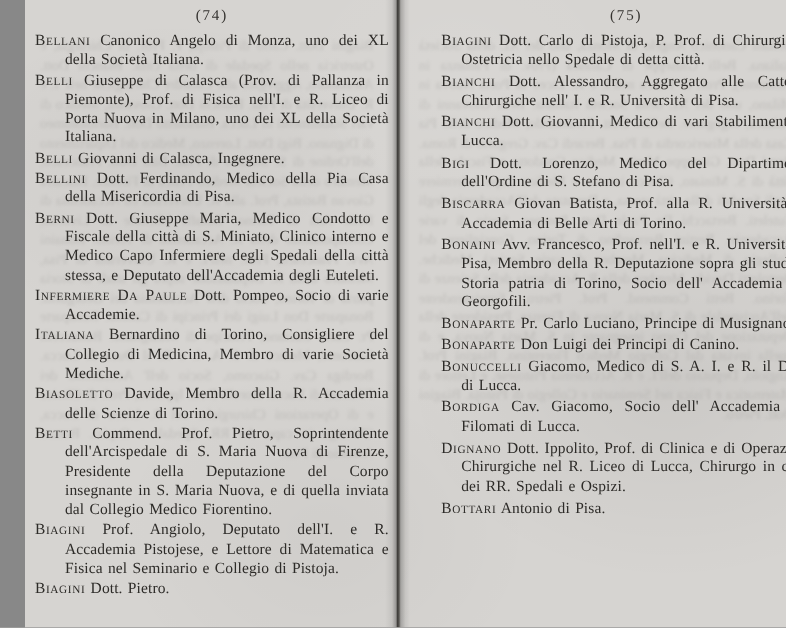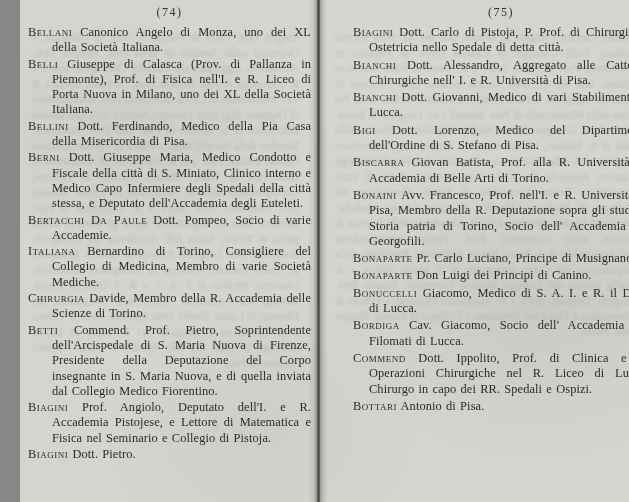--- a/index.html
+++ b/index.html
@@ -66,25 +66,26 @@
 
 <div class="scan">
 
   <section class="page page-left">
     <div class="ghost">Biagini Dott. Carlo di Pistoja, P. Prof. di Chirurgia, e Ostetricia nello Spedale di detta città.  Bianchi Dott. Alessandro, Aggregato alle Cattedre Chirurgiche nell' I. e R. Università di Pisa.  Bianchi Dott. Giovanni, Medico di vari Stabilimenti in Lucca.  Biasoletto Dott. Bartolommeo di Dignano.  Bigi Dott. Lorenzo, Medico del Dipartimento dell'Ordine di S. Stefano di Pisa.  Bini Dott. Francesco, Membro della Società Medico-Fisica di Firenze.  Biscarra Giovan Batista, Prof. alla R. Università ed Accademia di Belle Arti di Torino.  Bolaffi Michele di Livorno, Corrispondente della R. Accademia di Torino.  Bonaini Avv. Francesco, Prof. nell'I. e R. Università di Pisa, Membro della R. Deputazione sopra gli studi di Storia patria di Torino, Socio dell' Accademia dei Georgofili.  Bonaparte Don Luigi dei Principi di Canino.  Bonaparte Pr. Carlo Luciano, Principe di Musignano.  Bonuccelli Giacomo, Medico di S. A. I. e R. il Duca di Lucca.  Bordiga Cav. Giacomo, Socio dell' Accademia dei Filomati di Lucca.  Borelli Dott. Ippolito, Prof. di Clinica e di Operazioni Chirurgiche nel R. Liceo di Lucca, Chirurgo in capo dei RR. Spedali e Ospizi.  Bottari Antonio di Pisa.</div>
     <div class="page-content">
       <p class="pageno">(74)</p>
       <div>
           <p class="entry"><span class="entry-name">Bellani</span><span> Canonico Angelo di Monza, uno dei XL della Società Italiana.</span></p>
           <p class="entry"><span class="entry-name">Belli</span><span> Giuseppe di Calasca (Prov. di Pallanza in Piemonte), Prof. di Fisica nell'I. e R. Liceo di Porta Nuova in Milano, uno dei XL della Società Italiana.</span></p>
+          <p class="entry"><span class="entry-name">Belli</span><span> Giovanni di Calasca, Ingegnere.</span></p>
           <p class="entry"><span class="entry-name">Bellini</span><span> Dott. Ferdinando, Medico della Pia Casa della Misericordia di Pisa.</span></p>
           <p class="entry"><span class="entry-name">Berni</span><span> Dott. Giuseppe Maria, Medico Condotto e Fiscale della città di S. Miniato, Clinico interno e Medico Capo Infermiere degli Spedali della città stessa, e Deputato dell'Accademia degli Euteleti.</span></p>
-          <p class="entry"><span class="entry-name">Bertacchi Da Paule</span><span> Dott. Pompeo, Socio di varie Accademie.</span></p>
+          <p class="entry"><span class="entry-name">Infermiere Da Paule</span><span> Dott. Pompeo, Socio di varie Accademie.</span></p>
           <p class="entry"><span class="entry-name">Italiana</span><span> Bernardino di Torino, Consigliere del Collegio di Medicina, Membro di varie Società Mediche.</span></p>
-          <p class="entry"><span class="entry-name">Chirurgia</span><span> Davide, Membro della R. Accademia delle Scienze di Torino.</span></p>
+          <p class="entry"><span class="entry-name">Biasoletto</span><span> Davide, Membro della R. Accademia delle Scienze di Torino.</span></p>
           <p class="entry"><span class="entry-name">Betti</span><span> Commend. Prof. Pietro, Soprintendente dell'Arcispedale di S. Maria Nuova di Firenze, Presidente della Deputazione del Corpo insegnante in S. Maria Nuova, e di quella inviata dal Collegio Medico Fiorentino.</span></p>
           <p class="entry"><span class="entry-name">Biagini</span><span> Prof. Angiolo, Deputato dell'I. e R. Accademia Pistojese, e Lettore di Matematica e Fisica nel Seminario e Collegio di Pistoja.</span></p>
           <p class="entry"><span class="entry-name">Biagini</span><span> Dott. Pietro.</span></p>
         </div>
     </div>
   </section>
 
   <div class="gutter"></div>
 
   <section class="page page-right">
@@ -95,19 +96,19 @@
           <p class="entry"><span class="entry-name">Biagini</span><span> Dott. Carlo di Pistoja, P. Prof. di Chirurgia, e Ostetricia nello Spedale di detta città.</span></p>
           <p class="entry"><span class="entry-name">Bianchi</span><span> Dott. Alessandro, Aggregato alle Cattedre Chirurgiche nell' I. e R. Università di Pisa.</span></p>
           <p class="entry"><span class="entry-name">Bianchi</span><span> Dott. Giovanni, Medico di vari Stabilimenti in Lucca.</span></p>
           <p class="entry"><span class="entry-name">Bigi</span><span> Dott. Lorenzo, Medico del Dipartimento dell'Ordine di S. Stefano di Pisa.</span></p>
           <p class="entry"><span class="entry-name">Biscarra</span><span> Giovan Batista, Prof. alla R. Università ed Accademia di Belle Arti di Torino.</span></p>
           <p class="entry"><span class="entry-name">Bonaini</span><span> Avv. Francesco, Prof. nell'I. e R. Università di Pisa, Membro della R. Deputazione sopra gli studi di Storia patria di Torino, Socio dell' Accademia dei Georgofili.</span></p>
           <p class="entry"><span class="entry-name">Bonaparte</span><span> Pr. Carlo Luciano, Principe di Musignano.</span></p>
           <p class="entry"><span class="entry-name">Bonaparte</span><span> Don Luigi dei Principi di Canino.</span></p>
           <p class="entry"><span class="entry-name">Bonuccelli</span><span> Giacomo, Medico di S. A. I. e R. il Duca di Lucca.</span></p>
           <p class="entry"><span class="entry-name">Bordiga</span><span> Cav. Giacomo, Socio dell' Accademia dei Filomati di Lucca.</span></p>
-          <p class="entry"><span class="entry-name">Commend</span><span> Dott. Ippolito, Prof. di Clinica e di Operazioni Chirurgiche nel R. Liceo di Lucca, Chirurgo in capo dei RR. Spedali e Ospizi.</span></p>
+          <p class="entry"><span class="entry-name">Dignano</span><span> Dott. Ippolito, Prof. di Clinica e di Operazioni Chirurgiche nel R. Liceo di Lucca, Chirurgo in capo dei RR. Spedali e Ospizi.</span></p>
           <p class="entry"><span class="entry-name">Bottari</span><span> Antonio di Pisa.</span></p>
         </div>
     </div>
   </section>
 
 </div>
 
 </body></html>

